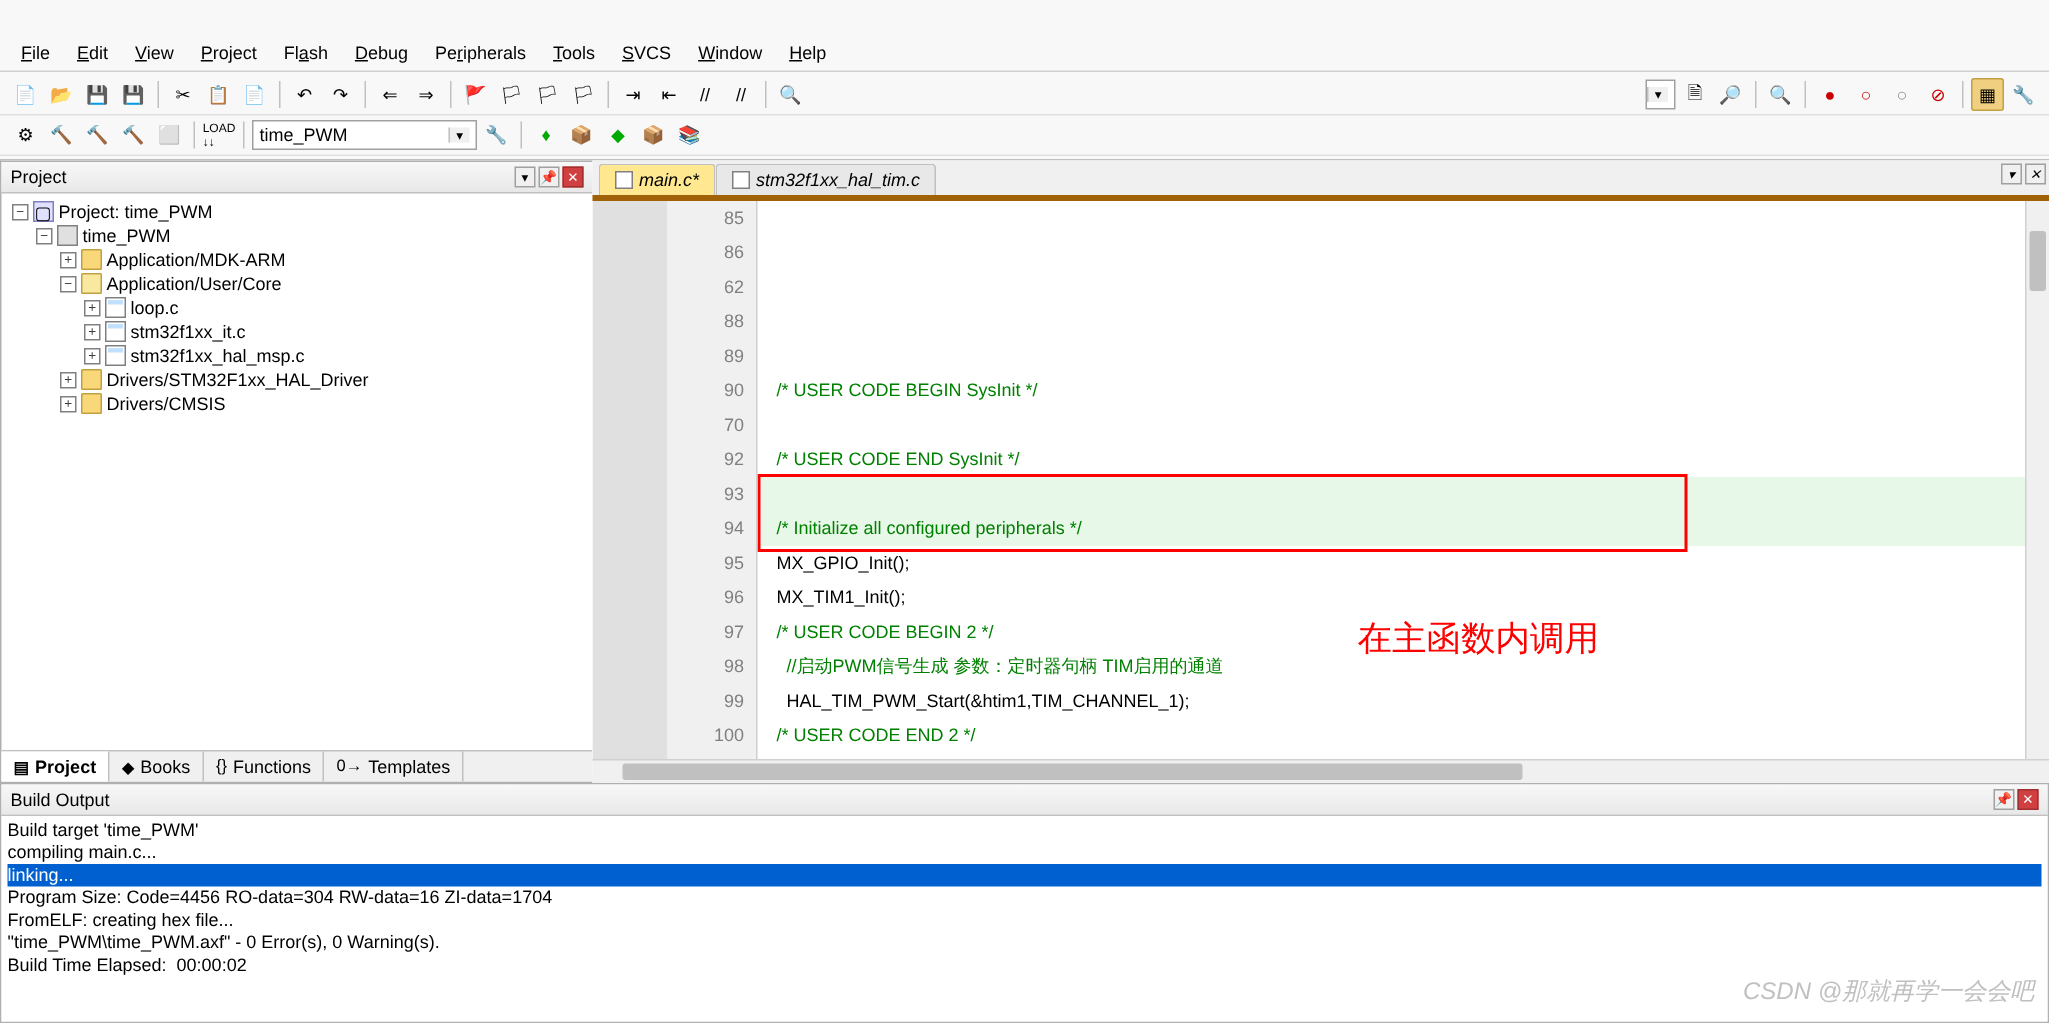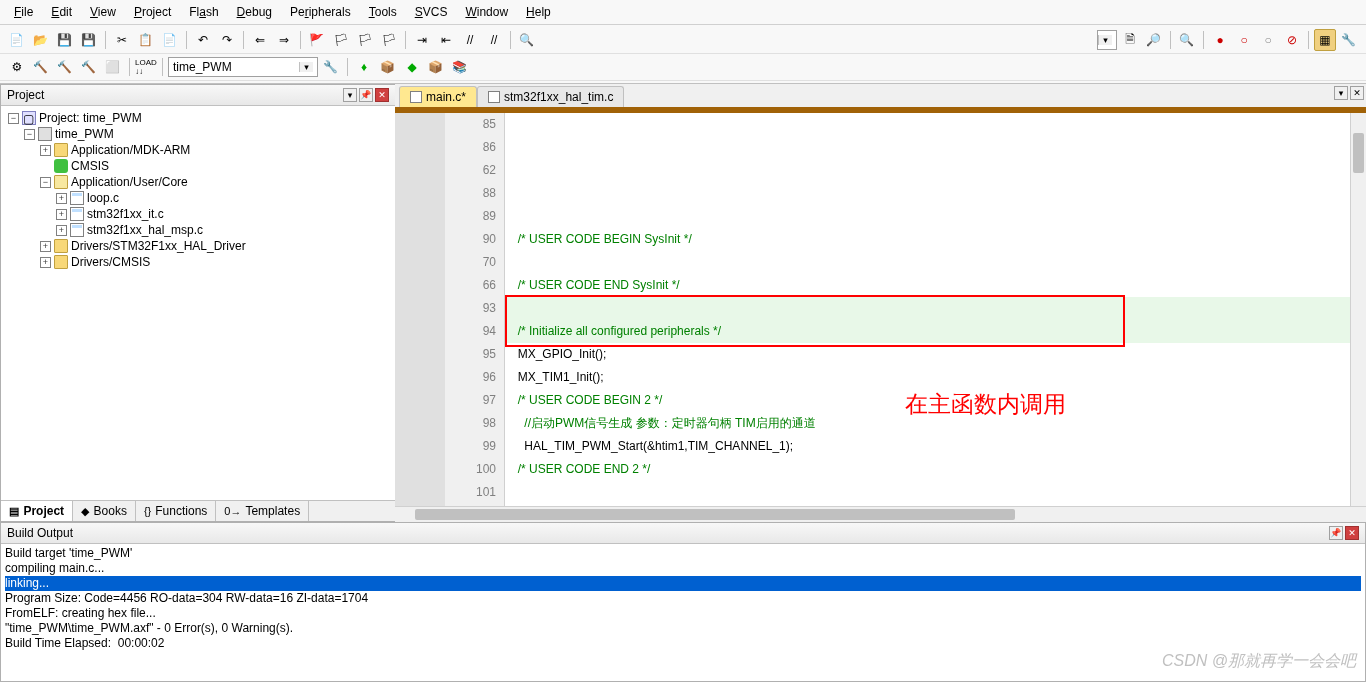--- a/index.html
+++ b/index.html
@@ -1,18 +1,18 @@
 <!DOCTYPE html>
 <html><head>
 <meta charset="utf-8">
 <style>
 * { box-sizing: border-box; margin: 0; padding: 0; font-family: "Segoe UI", Tahoma, sans-serif; font-size: 12px; }
 body { width: 1366px; height: 682px; background: #f0f0f0; overflow: hidden; display: flex; flex-direction: column; }
 .menubar { display: flex; gap: 2px; padding: 2px 6px; background: #f8f8f8; border-bottom: 1px solid #d0d0d0; }
-.menubar span { padding: 3px 8px; cursor: default; }
+.menubar span { padding: 3px 8px; cursor: default; margin-top: 23px; }
 .menubar span u { text-decoration: underline; }
 .toolbars { background: #f8f8f8; border-bottom: 1px solid #c0c0c0; padding: 2px 0; }
 .toolbar-row { display: flex; align-items: center; gap: 2px; padding: 2px 6px; border-bottom: 1px solid #e0e0e0; }
 .tbtn { width: 22px; height: 22px; display: inline-flex; align-items: center; justify-content: center; border: 1px solid transparent; border-radius: 2px; }
 .tsep { width: 1px; height: 18px; background: #c0c0c0; margin: 0 3px; }
 .combo { display: inline-flex; align-items: center; border: 1px solid #a0a0a0; background: #fff; height: 20px; min-width: 20px; }
 .combo .drop { width: 14px; text-align: center; background: #f0f0f0; border-left: 1px solid #c0c0c0; font-size: 9px; }
 .target-combo { width: 150px; padding: 0 4px; }
 .main-area { flex: 1; display: flex; min-height: 0; }
 .panel { background: #fff; border: 1px solid #b0b0b0; display: flex; flex-direction: column; }
@@ -30,21 +30,21 @@
 .ticon.folder { background: #f8d878; border: 1px solid #c0a040; border-radius: 1px; }
 .ticon.folder-open { background: #f8e8a0; border: 1px solid #c0a040; border-radius: 1px; }
 .ticon.device { background: #e0e0e0; border: 1px solid #808080; }
 .ticon.cfile { background: #fff; border: 1px solid #808080; position: relative; }
 .ticon.cfile::after { content: ""; position: absolute; top: 1px; left: 1px; right: 1px; height: 3px; background: #c0e0ff; }
 .ticon.green { background: #40c040; border-radius: 3px; }
 .proj-tabs { display: flex; border-top: 1px solid #c0c0c0; background: #f0f0f0; }
 .proj-tab { padding: 3px 8px; border-right: 1px solid #c0c0c0; display: flex; align-items: center; gap: 4px; font-size: 11px; }
 .proj-tab.active { background: #fff; font-weight: bold; }
 .editor-area { flex: 1; display: flex; flex-direction: column; background: #f8f8f8; min-width: 0; }
-.editor-tabs { display: flex; background: #f0f0f0; border-bottom: 6px solid #a16207; padding-left: 4px; position: relative; }
+.editor-tabs { display: flex; background: #f0f0f0; border-bottom: 4px solid #a16207; padding-left: 4px; position: relative; font-style: italic; }
 .etab { display: flex; align-items: center; gap: 4px; padding: 3px 10px; border: 1px solid #c0c0c0; border-bottom: none; background: #e8e8e8; margin-top: 2px; border-radius: 3px 3px 0 0; }
 .etab.active { background: #ffe890; }
 .etab .eicon { width: 12px; height: 12px; background: #fff; border: 1px solid #808080; }
 .editor-tabs .win-controls { margin-left: auto; display: flex; gap: 2px; padding: 2px; }
 .code-wrap { flex: 1; display: flex; background: #fff; overflow: hidden; position: relative; }
 .margin { width: 50px; background: #e0e0e0; }
 .gutter { width: 60px; background: #f0f0f0; border-right: 1px solid #d0d0d0; text-align: right; padding-right: 8px; color: #808080; font-family: Consolas, monospace; font-size: 18px; line-height: 23px; }
 .code { flex: 1; font-family: Consolas, "Courier New", monospace; font-size: 18px; line-height: 23px; white-space: pre; position: relative; overflow: hidden; }
 .code-line { height: 23px; padding-left: 6px; position: relative; }
 .cm-comment { color: #008000; }
@@ -172,26 +172,20 @@
         </div>
       <div id="tree-groups">
           <div class="tree-row">
             <span class="tree-indent" style="width:34px"></span>
             <span class="expander">+</span>
             <span class="ticon folder"></span>
             <span>Application/MDK-ARM</span>
           </div>
           <div class="tree-row">
             <span class="tree-indent" style="width:34px"></span>
-            <span class="noexp"></span>
-            <span class="ticon green"></span>
-            <span>CMSIS</span>
-          </div>
-          <div class="tree-row">
-            <span class="tree-indent" style="width:34px"></span>
             <span class="expander">−</span>
             <span class="ticon folder-open"></span>
             <span>Application/User/Core</span>
           </div>
           <div class="tree-row">
             <span class="tree-indent" style="width:50px"></span>
             <span class="expander">+</span>
             <span class="ticon cfile"></span>
             <span>loop.c</span>
           </div>
@@ -247,21 +241,21 @@
     <div class="code-wrap">
       <div class="margin"></div>
       <div class="gutter" id="gutter">
           <div>85</div>
           <div>86</div>
           <div>62</div>
           <div>88</div>
           <div>89</div>
           <div>90</div>
           <div>70</div>
-          <div>66</div>
+          <div>92</div>
           <div>93</div>
           <div>94</div>
           <div>95</div>
           <div>96</div>
           <div>97</div>
           <div>98</div>
           <div>99</div>
           <div>100</div>
           <div>101</div>
         </div>

